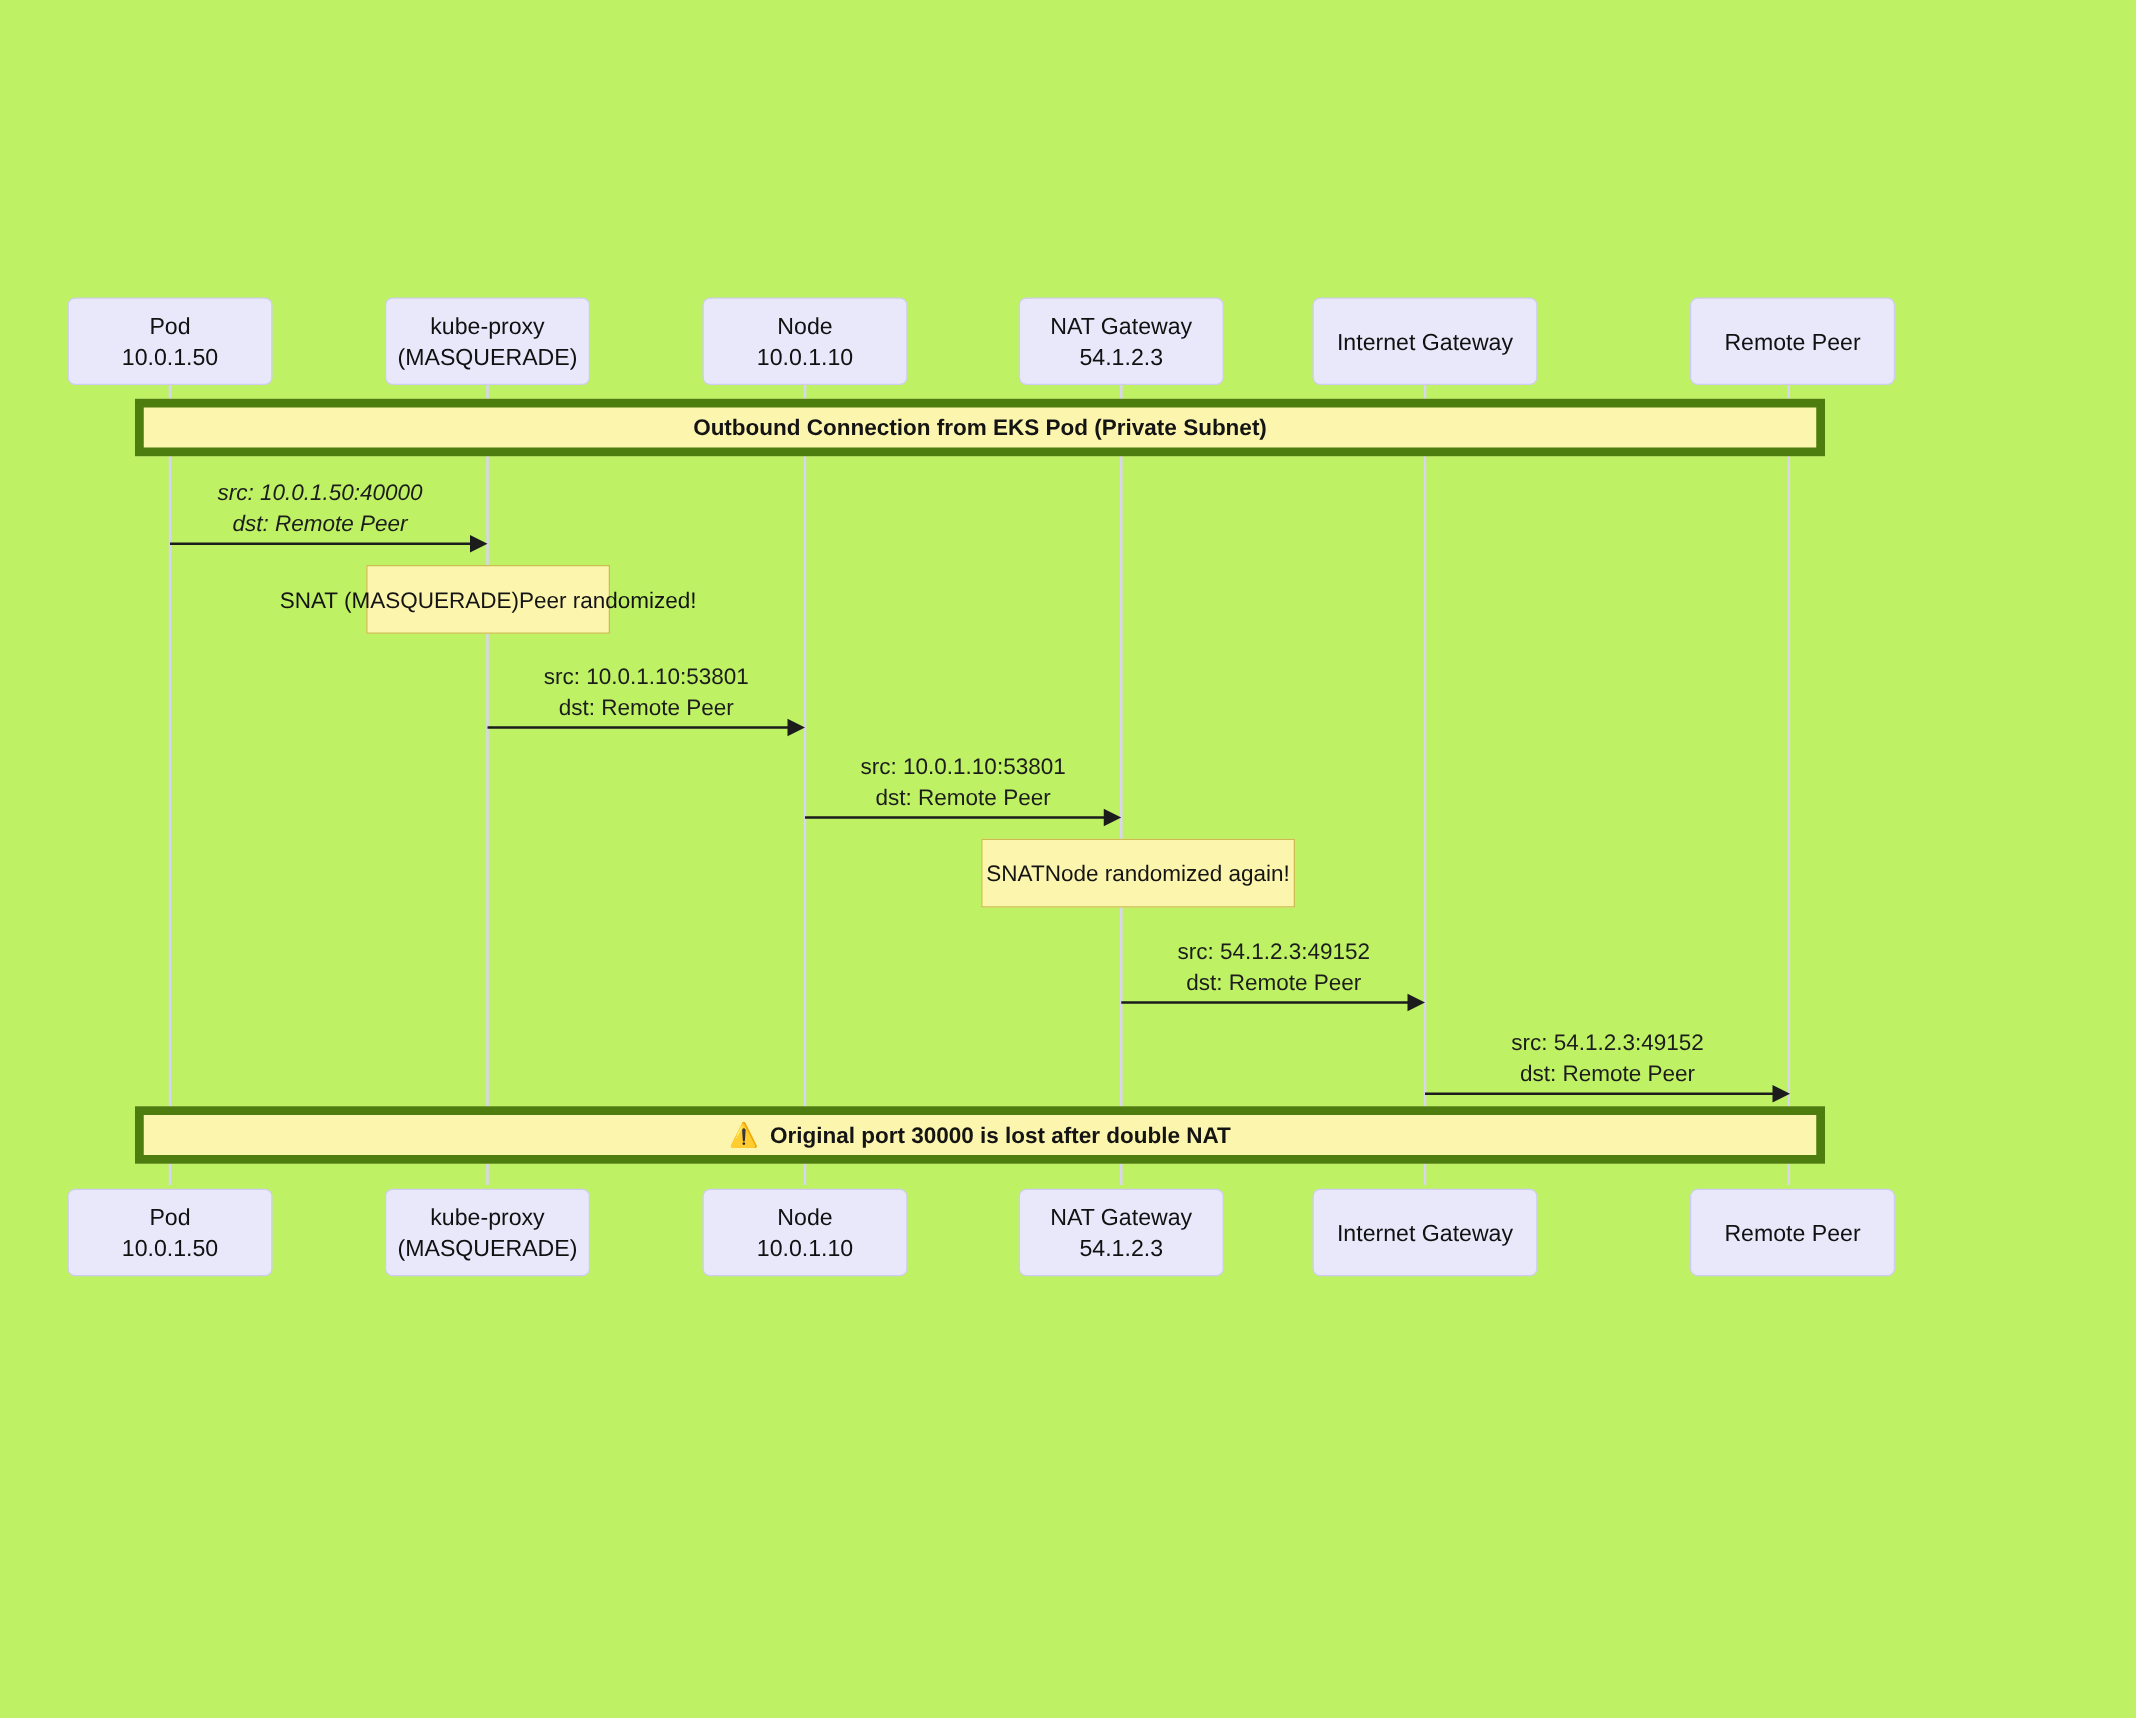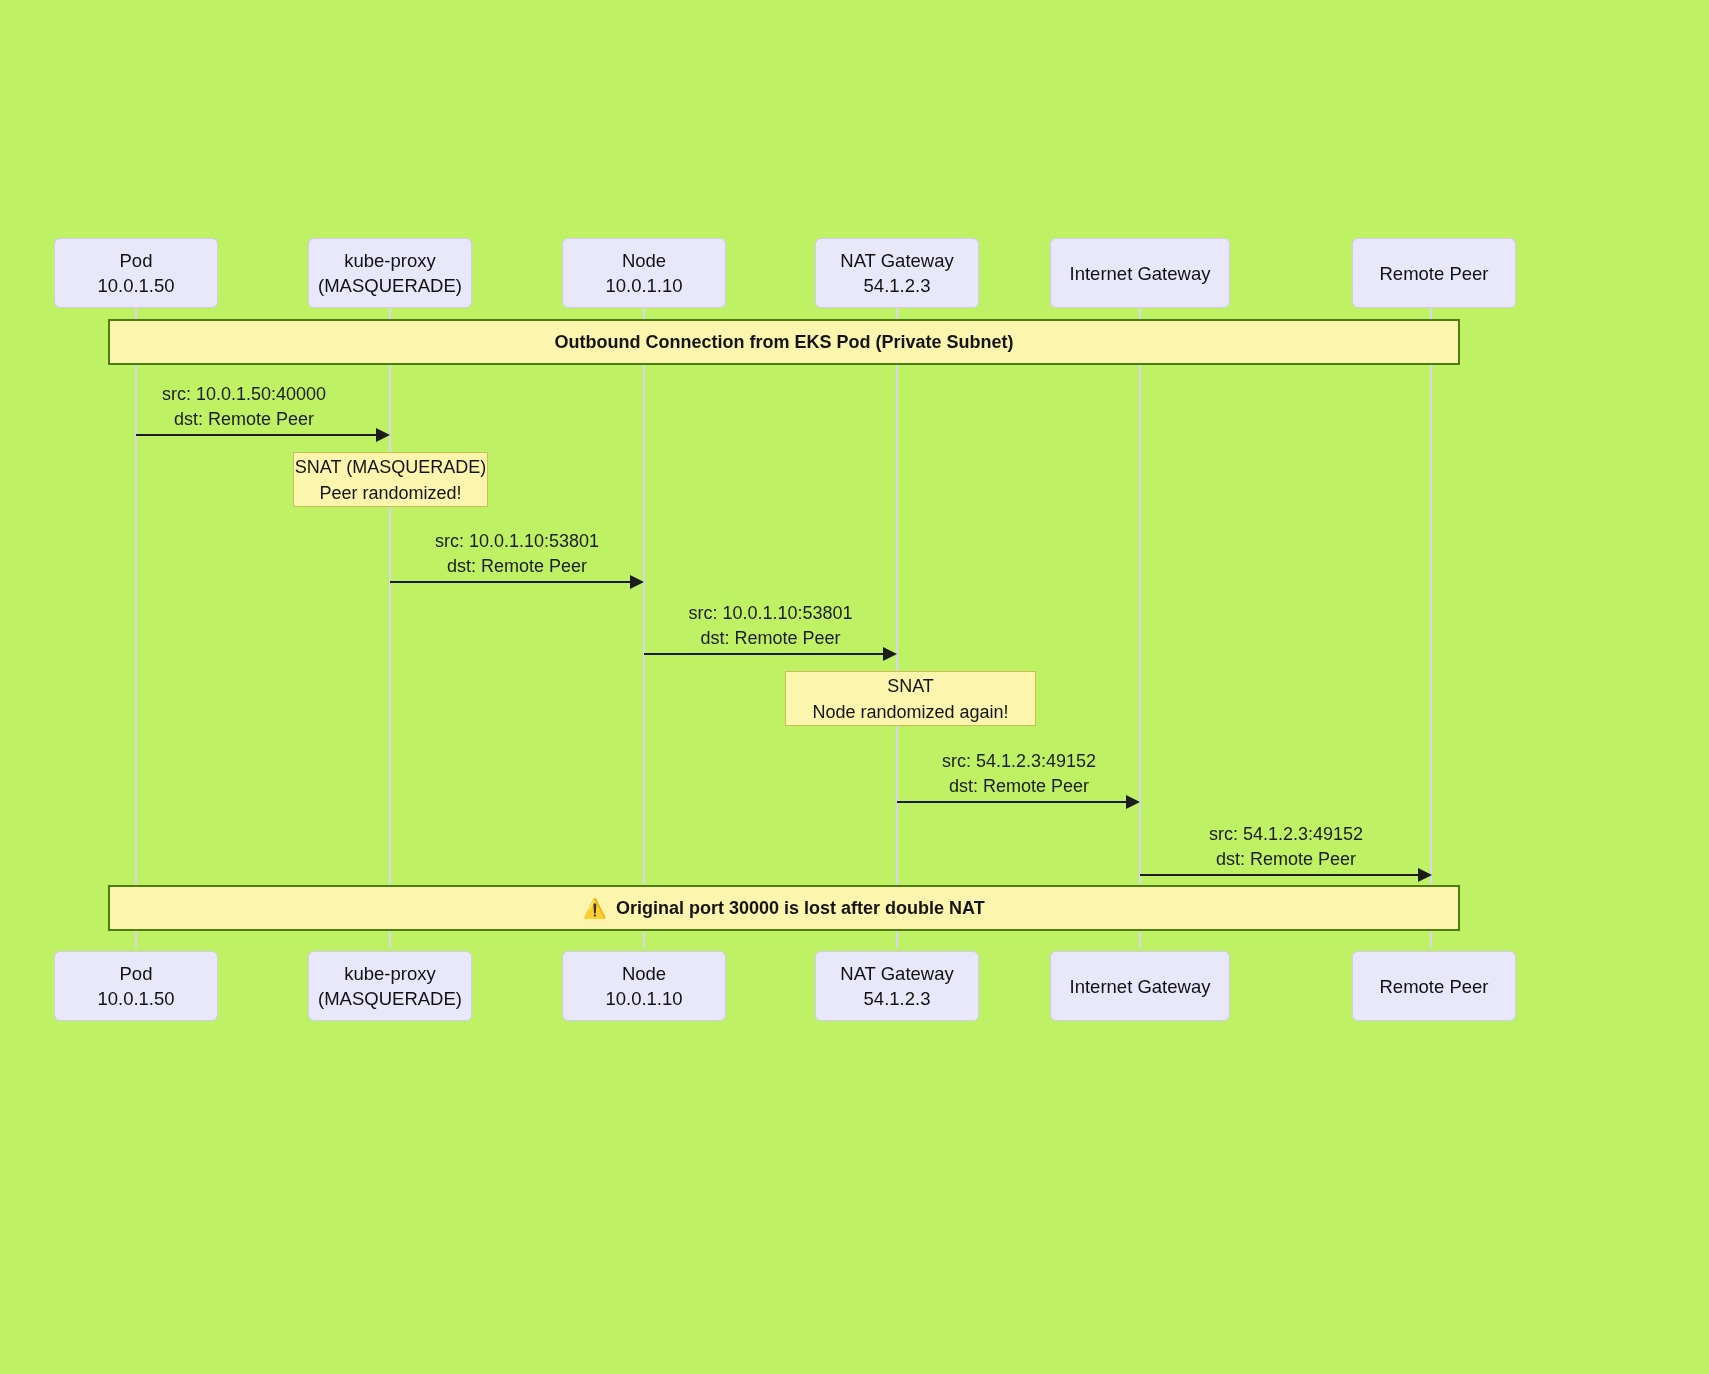--- a/index.html
+++ b/index.html
@@ -12,28 +12,28 @@
 
   
   .participant{position:absolute;box-sizing:border-box;
       background:#e9e8fb;border:1px solid #cfcbf2;border-radius:6px;
       display:flex;flex-direction:column;align-items:center;justify-content:center;
       color:#111;font-size:18.5px;line-height:25px;text-align:center;}
   .participant .pline{display:block;white-space:nowrap;}
 
   
   .banner{position:absolute;box-sizing:border-box;
-      background:#fcf5ad;border:2px solid #4d7c0f;
+      background:#fcf5ad;border:7px solid #4d7c0f;
       display:flex;align-items:center;justify-content:center;
       font-size:18px;font-weight:bold;color:#141414;}
 
   
   .note{position:absolute;box-sizing:border-box;
       background:#fcf5ad;border:1px solid #cbbd4f;
-      display:flex;flex-direction:column;align-items:center;justify-content:center;
+      display:flex;align-items:center;justify-content:center;
       font-size:18px;color:#141414;line-height:26px;text-align:center;}
   .note .nline{display:block;white-space:nowrap;}
 
   
   .msg-label{position:absolute;font-size:18px;color:#1c1c1c;line-height:25px;
       text-align:center;white-space:nowrap;}
   .msg-label .l2{display:block;}
   .arrow-line{position:absolute;height:2px;background:#1c1c1c;}
   .arrow-head{position:absolute;width:0;height:0;
       border-top:7px solid transparent;border-bottom:7px solid transparent;
@@ -80,21 +80,21 @@
   </div>
 
   <div class="participant" style="left:1352px; top:238px; width:164px; height:70px;">
     <span class="pline">Remote Peer</span>
   </div>
 
   <div class="banner" style="left:108px; top:319px; width:1352px; height:46px;">
     <span>Outbound Connection from EKS Pod (Private Subnet)</span>
   </div>
 
-  <div class="msg-label" style="left:136px; top:382px; width:216px;">
+  <div class="msg-label" style="left:148px; top:382px; width:216px;font-style:italic;">
     <span class="l1">src: 10.0.1.50:40000</span>
     <span class="l2">dst: Remote Peer</span>
   </div>
   <div class="arrow-line" style="left:136px; top:434px; width:243px;"></div>
   <div class="arrow-head" style="left:376px; top:428px;"></div>
 
   <div class="note" style="left:293px; top:452px; width:195px; height:55px;">
     <span class="nline">SNAT (MASQUERADE)</span>
     <span class="nline">Peer randomized!</span>
   </div>

